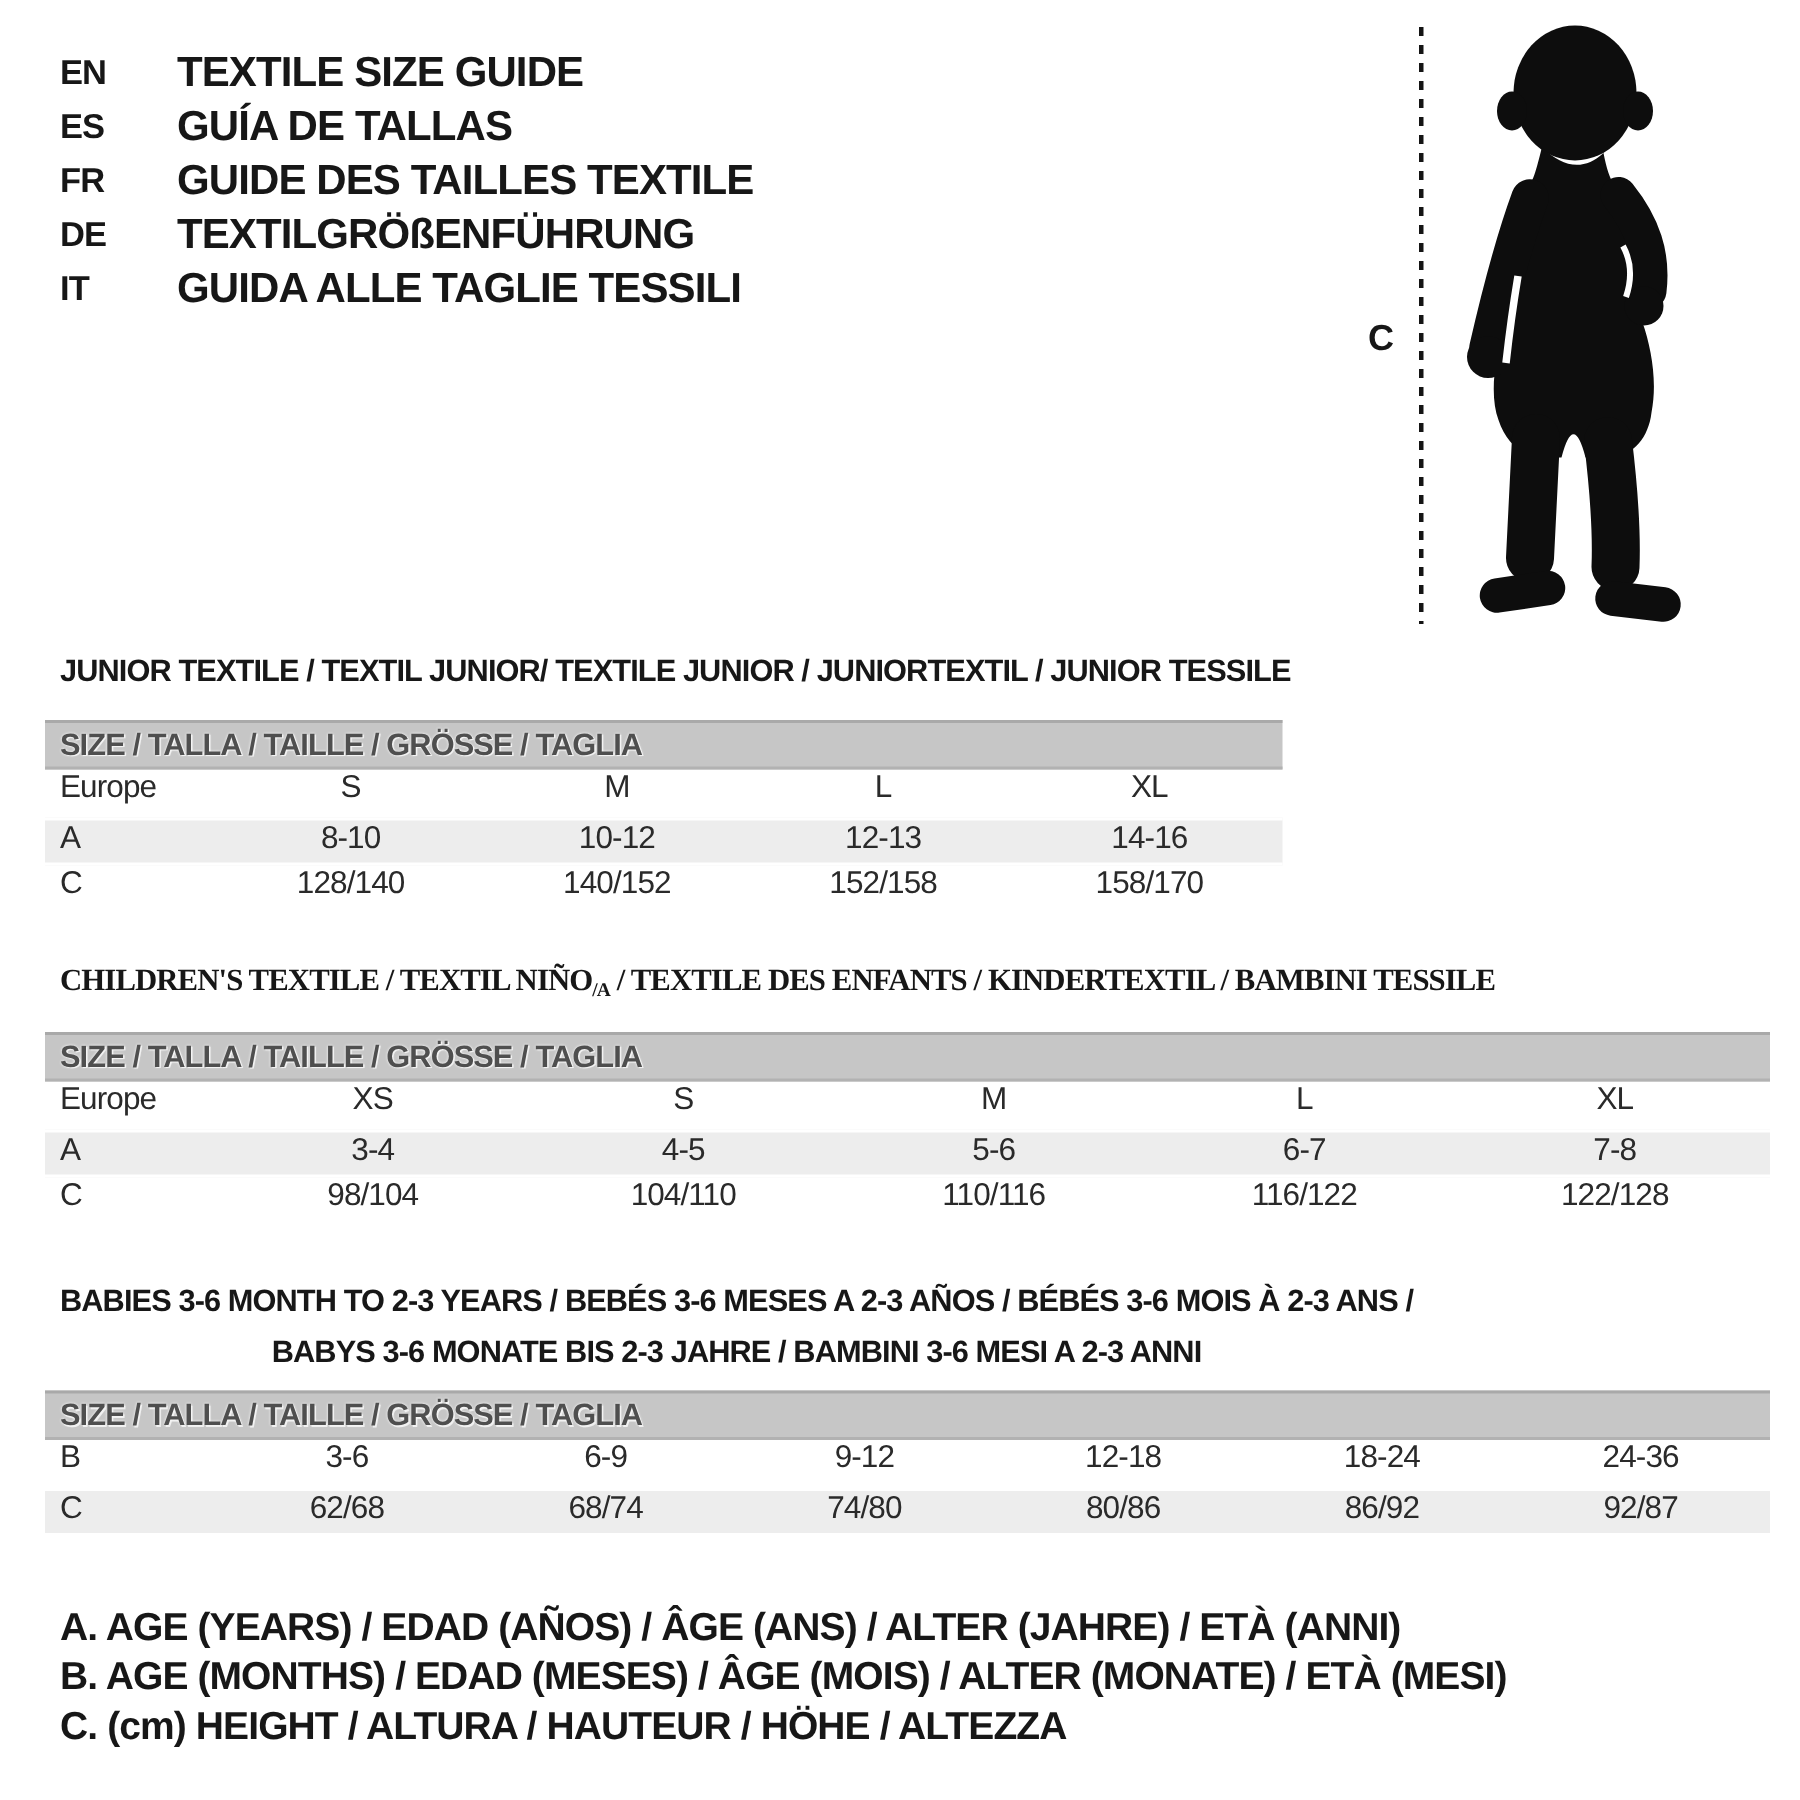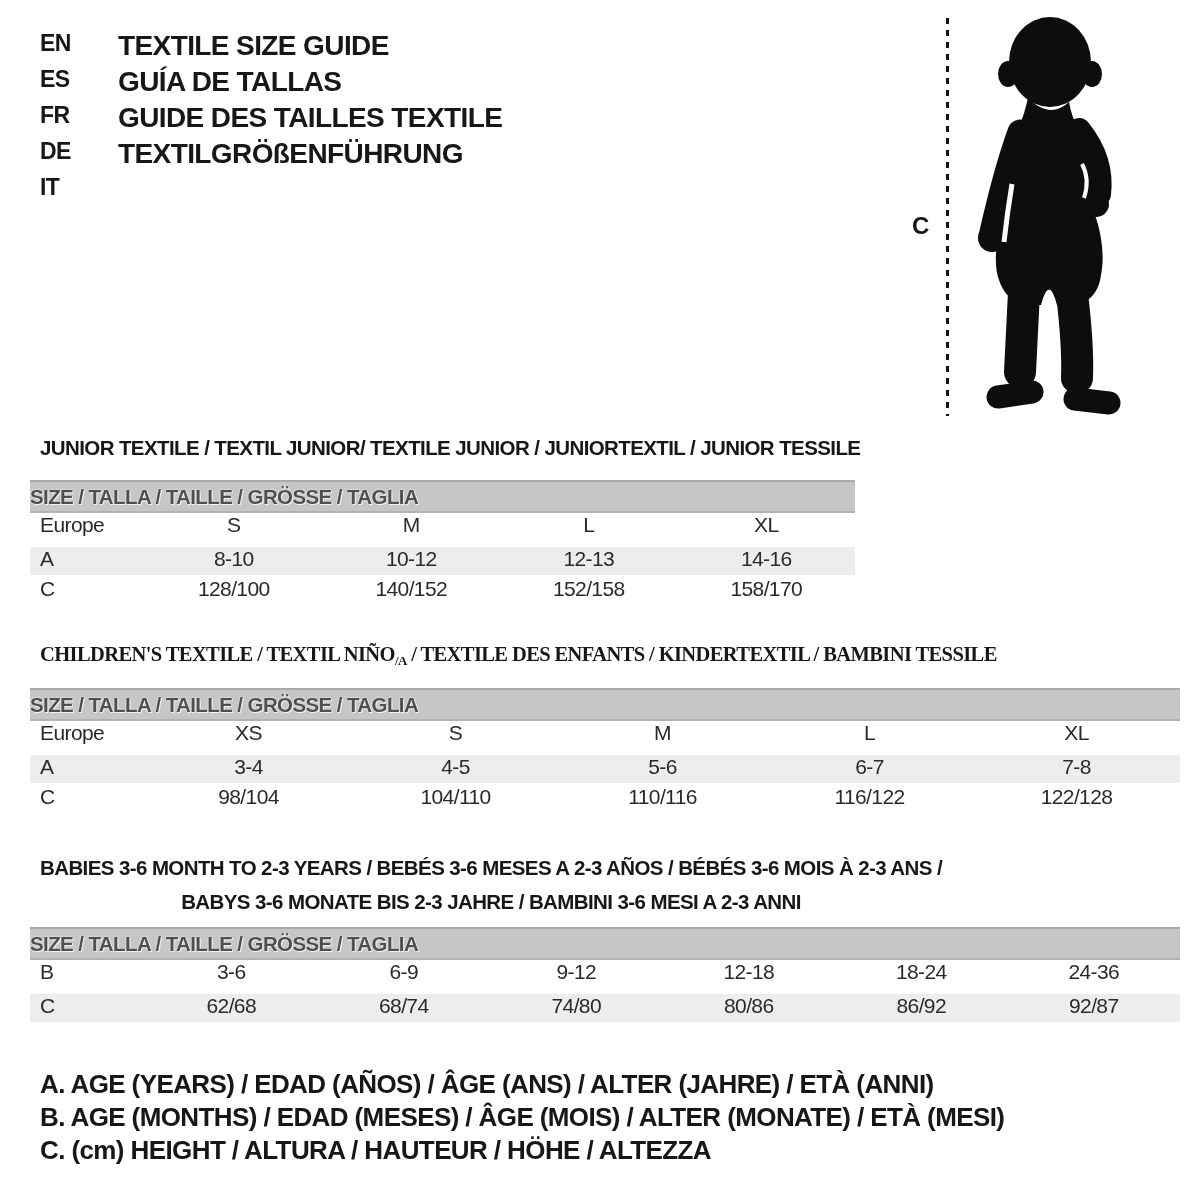--- a/index.html
+++ b/index.html
@@ -6,21 +6,21 @@
   .page {
     position:relative;
     width:1200px; height:1200px;
     background:#ffffff;
     font-family:"Liberation Sans","DejaVu Sans",sans-serif;
     color:#171717;
     overflow:hidden;
   }
   
   .langs { position:absolute; left:40px; top:30px; }
-  .lang-row { display:flex; height:36px; }
+  .lang-row { display:flex; height:36px; align-items:center; }
   .lang-code {
     width:78px; font-weight:bold; font-size:23px; letter-spacing:-0.6px;
   }
   .lang-title {
     font-weight:bold; font-size:28px; letter-spacing:-0.6px; white-space:nowrap;
   }
   
   .measure-line {
     position:absolute; left:946px; top:18px; width:3px; height:398px;
     background:repeating-linear-gradient(to bottom,#141414 0 6px,transparent 6px 12px);
@@ -36,21 +36,21 @@
     font-weight:bold; font-size:20.5px; letter-spacing:-0.6px; white-space:nowrap;text-align:center;
   }
   .sub-small { font-size:13px; position:relative; top:4px; font-weight:bold; }
   .heading2line { line-height:34px; }
   
   .size-table { position:absolute; left:30px; }
   .size-bar {
     height:33px; background:#c6c6c6;
     border-top:2px solid #a9a9a9; border-bottom:2px solid #b2b2b2;
     box-sizing:border-box;
-    display:flex; align-items:center; 
+    display:flex; align-items:center; padding-left:10px;
     font-weight:bold; font-size:20.5px; letter-spacing:-0.6px;
     color:#4f4f4f; text-shadow:0 0 2px #ffffff, 1px 1px 0 #eeeeee;
   }
   .t-row { display:flex; height:32px; align-items:flex-start; font-size:21px; letter-spacing:-0.6px; color:#2a2a2a; }
   .t-row.stripe { background:#ededed; border-top:2px solid #fff; border-bottom:2px solid #fff; box-sizing:content-box; height:28px; }
   .t-label { width:115px; padding-left:10px; box-sizing:border-box; }
   .t-cell { flex:1; text-align:center; }
   
   .legend { position:absolute; left:40px; top:1068px; }
   .legend-line {
@@ -75,20 +75,21 @@
     <div class="lang-row">
       <span class="lang-code">FR</span>
       <span class="lang-title">GUIDE DES TAILLES TEXTILE</span>
     </div>
     <div class="lang-row">
       <span class="lang-code">DE</span>
       <span class="lang-title">TEXTILGRÖßENFÜHRUNG</span>
     </div>
     <div class="lang-row">
       <span class="lang-code">IT</span>
+      <span class="lang-title">GUIDA ALLE TAGLIE TESSILI</span>
     </div>
   </div>
 
   <div class="measure-line"></div>
   <div class="measure-label">C</div>
 
   <svg class="baby-figure" viewBox="0 0 175 408" aria-hidden="true">
     <g fill="#0d0d0d" stroke="none">
 
       <ellipse cx="88" cy="50" rx="41" ry="45"></ellipse>
@@ -142,21 +143,21 @@
     </div>
     <div class="t-row stripe">
       <span class="t-label">A</span>
       <span class="t-cell">8-10</span>
       <span class="t-cell">10-12</span>
       <span class="t-cell">12-13</span>
       <span class="t-cell">14-16</span>
     </div>
     <div class="t-row">
       <span class="t-label">C</span>
-      <span class="t-cell">128/100</span>
+      <span class="t-cell">128/140</span>
       <span class="t-cell">140/152</span>
       <span class="t-cell">152/158</span>
       <span class="t-cell">158/170</span>
     </div>
   </div>
 
   <div class="section-heading" style="top:643px;font-family:Liberation Serif, serif;">
     <span>CHILDREN'S TEXTILE / TEXTIL NIÑO</span><span class="sub-small">/A</span><span> / TEXTILE DES ENFANTS / KINDERTEXTIL / BAMBINI TESSILE</span>
   </div>
 

